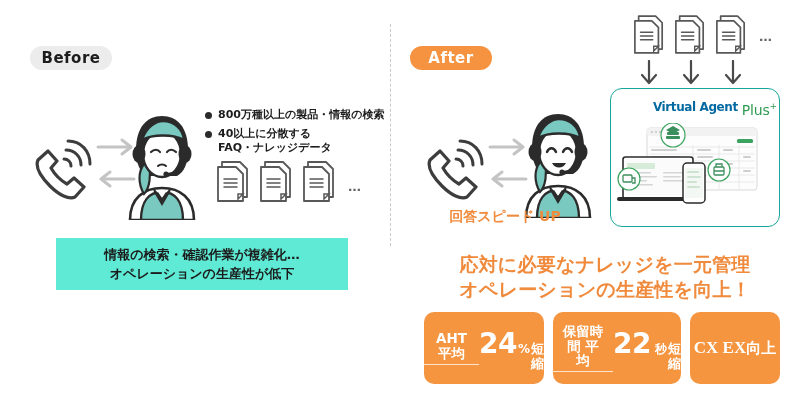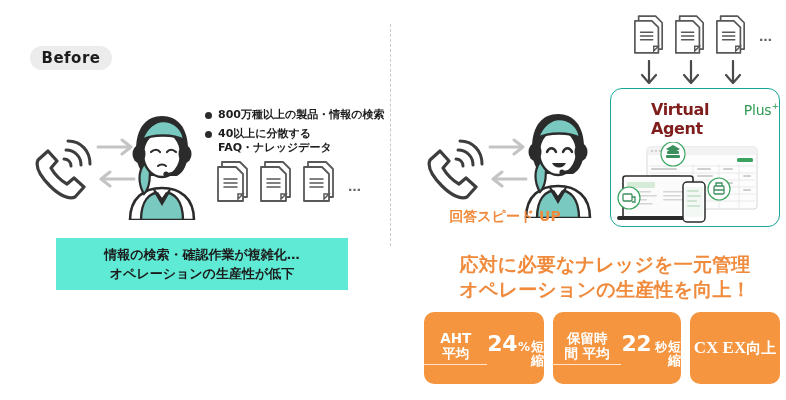--- a/index.html
+++ b/index.html
@@ -87,56 +87,59 @@
   .badge.three{width:128px;}
   .badge.plain{width:90px;}
   .badge-top{
     font-size:13.5px;font-weight:bold;line-height:1.1;padding:0 8px 3px;
     border-bottom:1.5px solid rgba(255,255,255,.75);
   }
   .badge-bottom{
     font-size:13px;font-weight:bold;padding-top:4px;line-height:1.1;
     display:flex;align-items:baseline;justify-content:center;gap:1px;
   }
-  .badge-num{font-size:22px;font-weight:bold;letter-spacing:-.5px;}
+  .badge-num{font-size:28px;font-weight:bold;letter-spacing:-.5px;}
   .badge-unit{font-size:12px;font-weight:bold;}
   .badge-suffix{font-size:13px;font-weight:bold;}
   .badge-plain-line1{font-size:17px;font-weight:bold;line-height:1.2;font-family:Liberation Serif, serif;}
   .badge-plain-line2{font-size:15px;font-weight:bold;line-height:1.25;}
 
   
   #product-card{
     left:610px;top:88px;width:168px;height:137px;
     border:1.6px solid #17a79a;border-radius:12px;background:#fff;
     overflow:hidden;
   }
   #logo-line{
     display:flex;align-items:flex-start;justify-content:center;
     margin-top:11px;gap:4px;
   }
-  .logo-main{font-size:16px;font-weight:bold;color:#7f1d1d;letter-spacing:-.4px;margin-left:40px;}
+  .logo-main{font-size:12px;font-weight:bold;color:#0369a1;letter-spacing:-.4px;margin-left:40px;}
   .logo-plus{font-size:14px;color:#2f9b52;font-weight:normal;letter-spacing:-.2px;}
   .logo-sup{font-size:9px;color:#2f9b52;vertical-align:super;}
   #logo-sub{
     text-align:center;font-size:7.5px;margin-top:4px;color:#2b2b2b;font-weight:bold;
   }
   #logo-sub .sub-green{color:#2f9b52;}
   #screens{position:relative;height:82px;margin-top:4px;}
 
   
   .doc-row{display:flex;align-items:flex-end;}
   .ellipsis{color:#6a6a6a;font-size:13px;font-weight:bold;letter-spacing:1px;}
 </style>
 </head>
 <body>
 
 <div class="stage">
 
   <div class="pill" id="pill-before">
     <span>Before</span>
+  </div>
+  <div class="pill" id="pill-after">
+    <span>After</span>
   </div>
 
   <div id="divider"></div>
 
   <div class="abs" style="left:26px;top:134px;">
     <svg width="70" height="66" viewBox="0 0 70 66">
       <g fill="none" stroke="#3d3d3d" stroke-width="3.2" stroke-linecap="round" stroke-linejoin="round">
         <path d="M12 26 L22 17 L31 27 L25 34 C29 41 34 46 41 50 L48 44 L58 53 L49 63 C43 66 33 61 24 52 C15 43 9 33 12 26 Z"></path>
         <path d="M38 25 C42 25 45 28 45 32" stroke-width="3"></path>
         <path d="M40 16 C49 16 55 23 55 31" stroke-width="3"></path>

